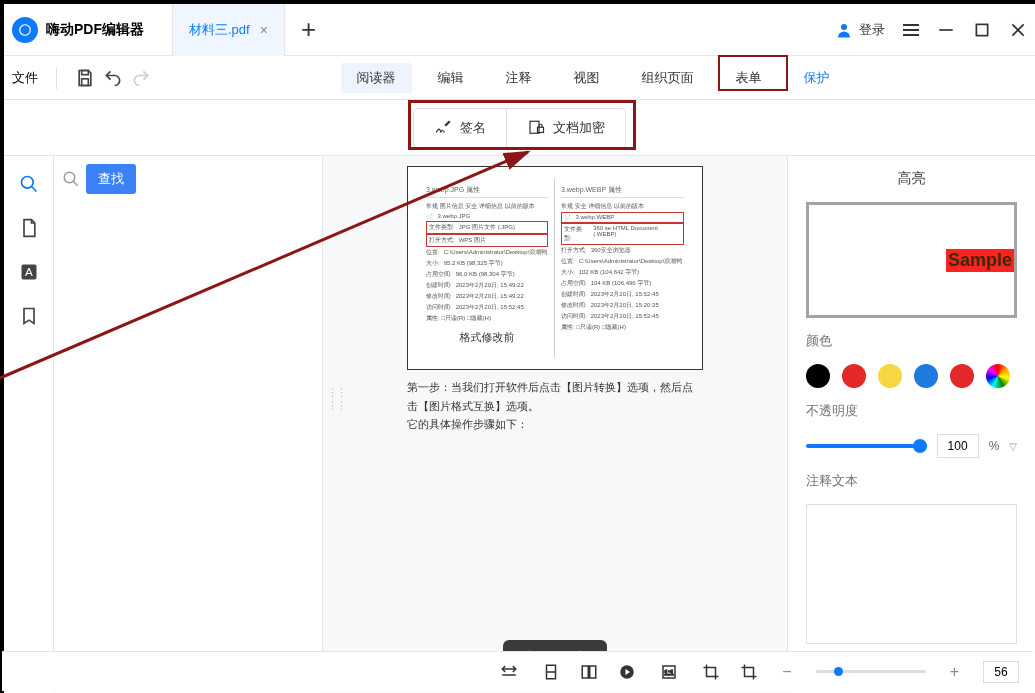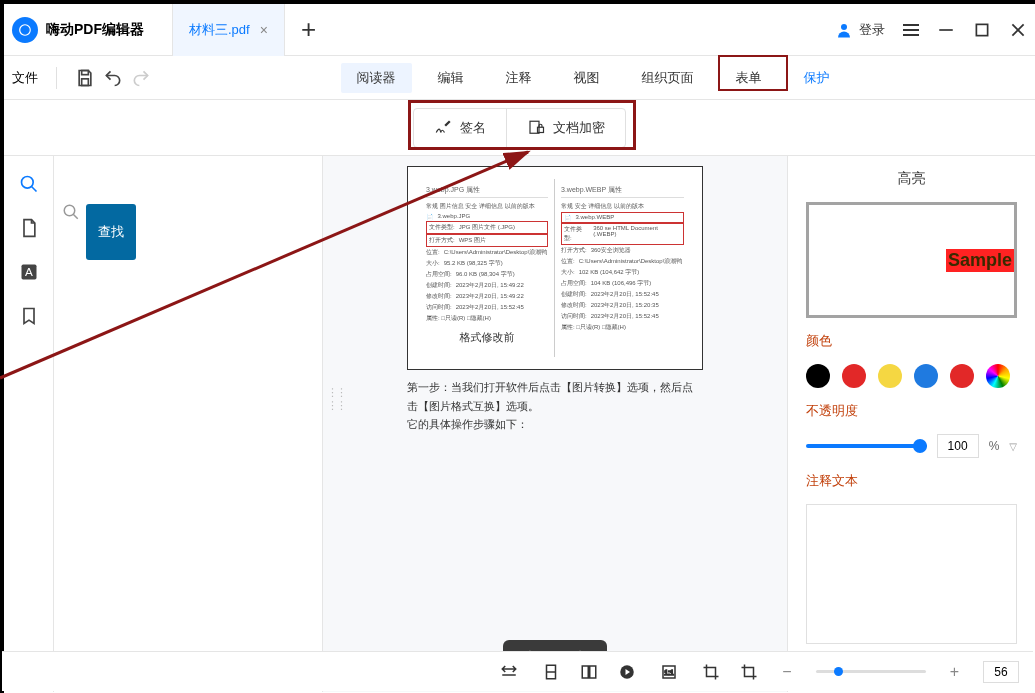--- a/index.html
+++ b/index.html
@@ -34,39 +34,39 @@
 .sub-btn:first-child{border-right:1px solid #e0e0e0;}
 .red-box-sub{position:absolute;border:3px solid #8c1616;left:408px;top:100px;width:228px;height:50px;pointer-events:none;}
 .content{display:flex;height:536px;}
 .left-col{width:50px;border-right:1px solid #e5e5e5;display:flex;flex-direction:column;align-items:center;padding-top:18px;gap:24px;}
 .left-icon{width:20px;height:20px;color:#444;}
 .left-icon.search{color:#0b7aff;}
 .search-area{width:268px;padding:8px;}
 .search-row{display:flex;align-items:center;gap:6px;}
 .search-row .mag{color:#888;width:18px;}
 .search-input{flex:1;border:none;outline:none;font-size:13px;color:#888;padding:6px 2px;}
-.find-btn{background:#0369a1;color:#fff;font-size:13px;padding:19px 12px;border:none;border-radius:3px;cursor:pointer;margin-top:40px;}
+.find-btn{background:#3b82f6;color:#fff;font-size:13px;padding:6px 12px;border:none;border-radius:3px;cursor:pointer;}
 .center-col{flex:1;background:#f7f8fa;position:relative;display:flex;flex-direction:column;align-items:center;overflow:hidden;border-left:1px solid #e5e5e5;}
 .handle{position:absolute;left:4px;top:230px;color:#bbb;font-size:11px;letter-spacing:-2px;}
 .page{margin-top:10px;width:296px;background:#fff;border:1px solid #333;padding:12px;}
 .page-img{display:flex;}
 .panel{width:50%;padding:6px;border-right:1px solid #ccc;}
 .panel:last-child{border-right:none;}
 .panel-header{font-size:7px;color:#666;border-bottom:1px solid #ddd;padding-bottom:2px;margin-bottom:3px;}
 .panel-row{font-size:6px;color:#555;padding:1px 0;display:flex;gap:4px;}
 .red-outline{border:1px solid #c33;padding:1px 2px;}
 .panel-caption{text-align:center;font-size:11px;color:#333;padding:6px 0;}
 .doc-text{width:296px;font-size:11px;color:#333;line-height:1.7;margin-top:8px;}
 .pager{position:absolute;bottom:18px;background:#3a3a3a;color:#fff;border-radius:6px;padding:8px 16px;display:flex;align-items:center;gap:14px;font-size:13px;}
 .pager-arrow{color:#fff;cursor:pointer;}
 .right-col{width:248px;border-left:1px solid #e5e5e5;padding:14px 18px;display:flex;flex-direction:column;gap:14px;overflow:hidden;position:relative;}
 .r-title{text-align:center;font-size:14px;color:#333;}
 .sample-box{border:3px solid #a3a3a3;height:116px;display:flex;align-items:center;justify-content:flex-end;}
 .sample-text{background:#ff2222;color:#3a2a00;font-weight:bold;font-size:18px;padding:1px 2px;}
-.r-label{font-size:13px;color:#c2410c;}
+.r-label{font-size:13px;color:#737373;}
 .colors{display:flex;gap:12px;}
 .swatch{width:24px;height:24px;border-radius:50%;cursor:pointer;}
 .rainbow{background:conic-gradient(red,orange,yellow,green,cyan,blue,magenta,red);}
 .opacity-row{display:flex;align-items:center;gap:10px;}
 .slider{flex:1;position:relative;height:4px;background:#0b7aff;border-radius:2px;}
 .slider-thumb{position:absolute;right:0;top:-5px;width:14px;height:14px;background:#0b7aff;border-radius:50%;}
 .op-val{width:42px;text-align:center;font-size:12px;border:1px solid #ddd;padding:4px 2px;}
 .pct{font-size:12px;color:#666;}
 .chev{font-size:10px;color:#999;}
 .anno-text{border:1px solid #e0e0e0;height:140px;}

